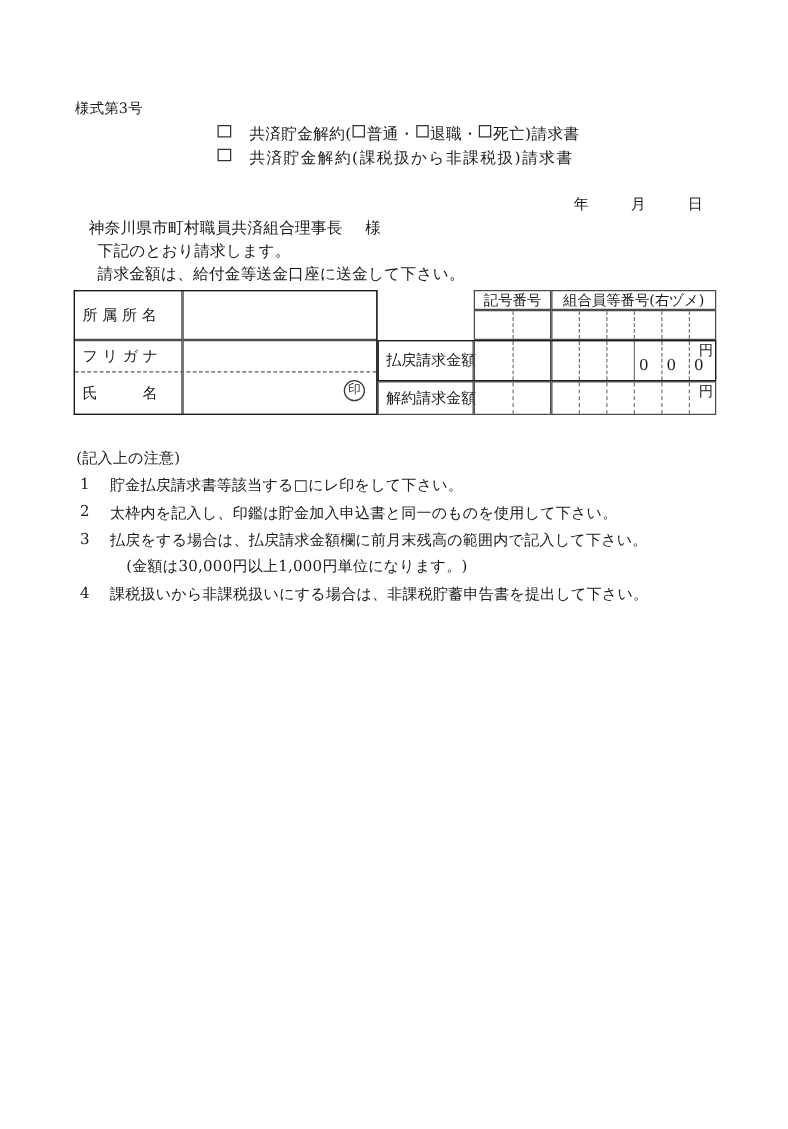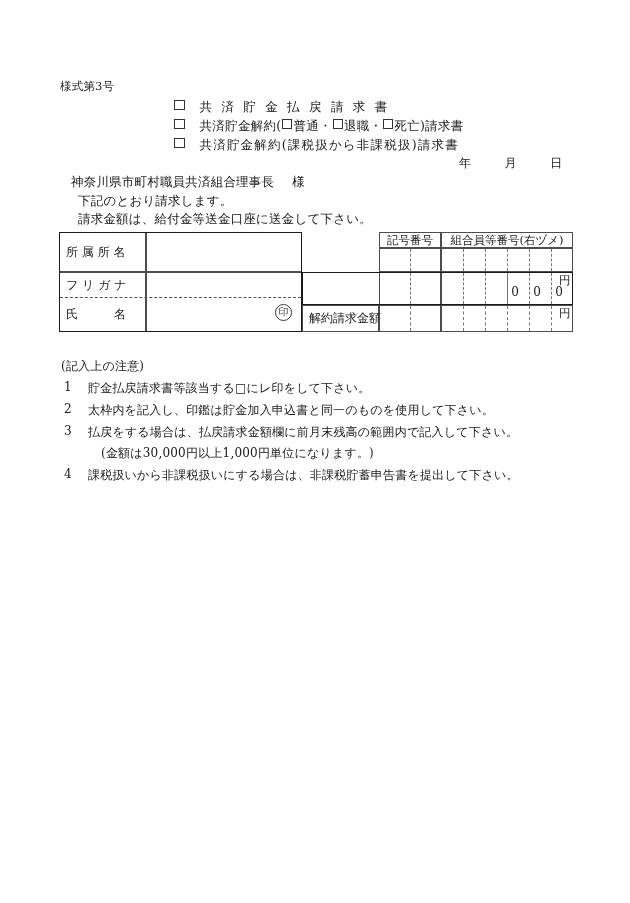--- a/index.html
+++ b/index.html
@@ -130,24 +130,20 @@
 </style>
 </head>
 <body>
 
 <div class="page">
 
   <div class="form-no">様式第3号</div>
 
   <div class="titles">
 
-    <div class="title-line">
-      <span class="cbox"></span>
-      <span class="t1">共済貯金払戻請求書</span>
-    </div>
 
     <div class="title-line">
       <span class="cbox"></span>
       <span class="t2">共済貯金解約(</span>
       <span class="cbox inline"></span>
       <span class="t2">普通</span>
       <span class="t2">・</span>
       <span class="cbox inline"></span>
       <span class="t2">退職</span>
       <span class="t2">・</span>
@@ -190,20 +186,23 @@
 
     <div class="cell b-thin" style="left:0;top:65px;width:87px;height:35px;border-top:none;">
       <div class="lbl lbl-spread">氏　　　名</div>
     </div>
     <div class="cell b-thin" style="left:87px;top:65px;width:156px;height:35px;border-top:none;"></div>
 
     <div class="dash-h" style="left:1px;top:65px;width:241px;"></div>
 
     <div class="seal" style="left:216px;top:72px;">印</div>
 
+    <div class="cell b-thin" style="left:243px;top:40px;width:77px;height:33px;">
+      <div class="lbl">払戻請求金額</div>
+    </div>
     <div class="cell b-thin" style="left:243px;top:73px;width:77px;height:27px;">
       <div class="lbl">解約請求金額</div>
     </div>
 
     <div class="cell b-thin" style="left:320px;top:0;width:62px;height:16px;">
       <div class="hdr">記号番号</div>
     </div>
     <div class="cell b-thin" style="left:382px;top:0;width:132px;height:16px;">
       <div class="hdr">組合員等番号(右ヅメ)</div>
     </div>

